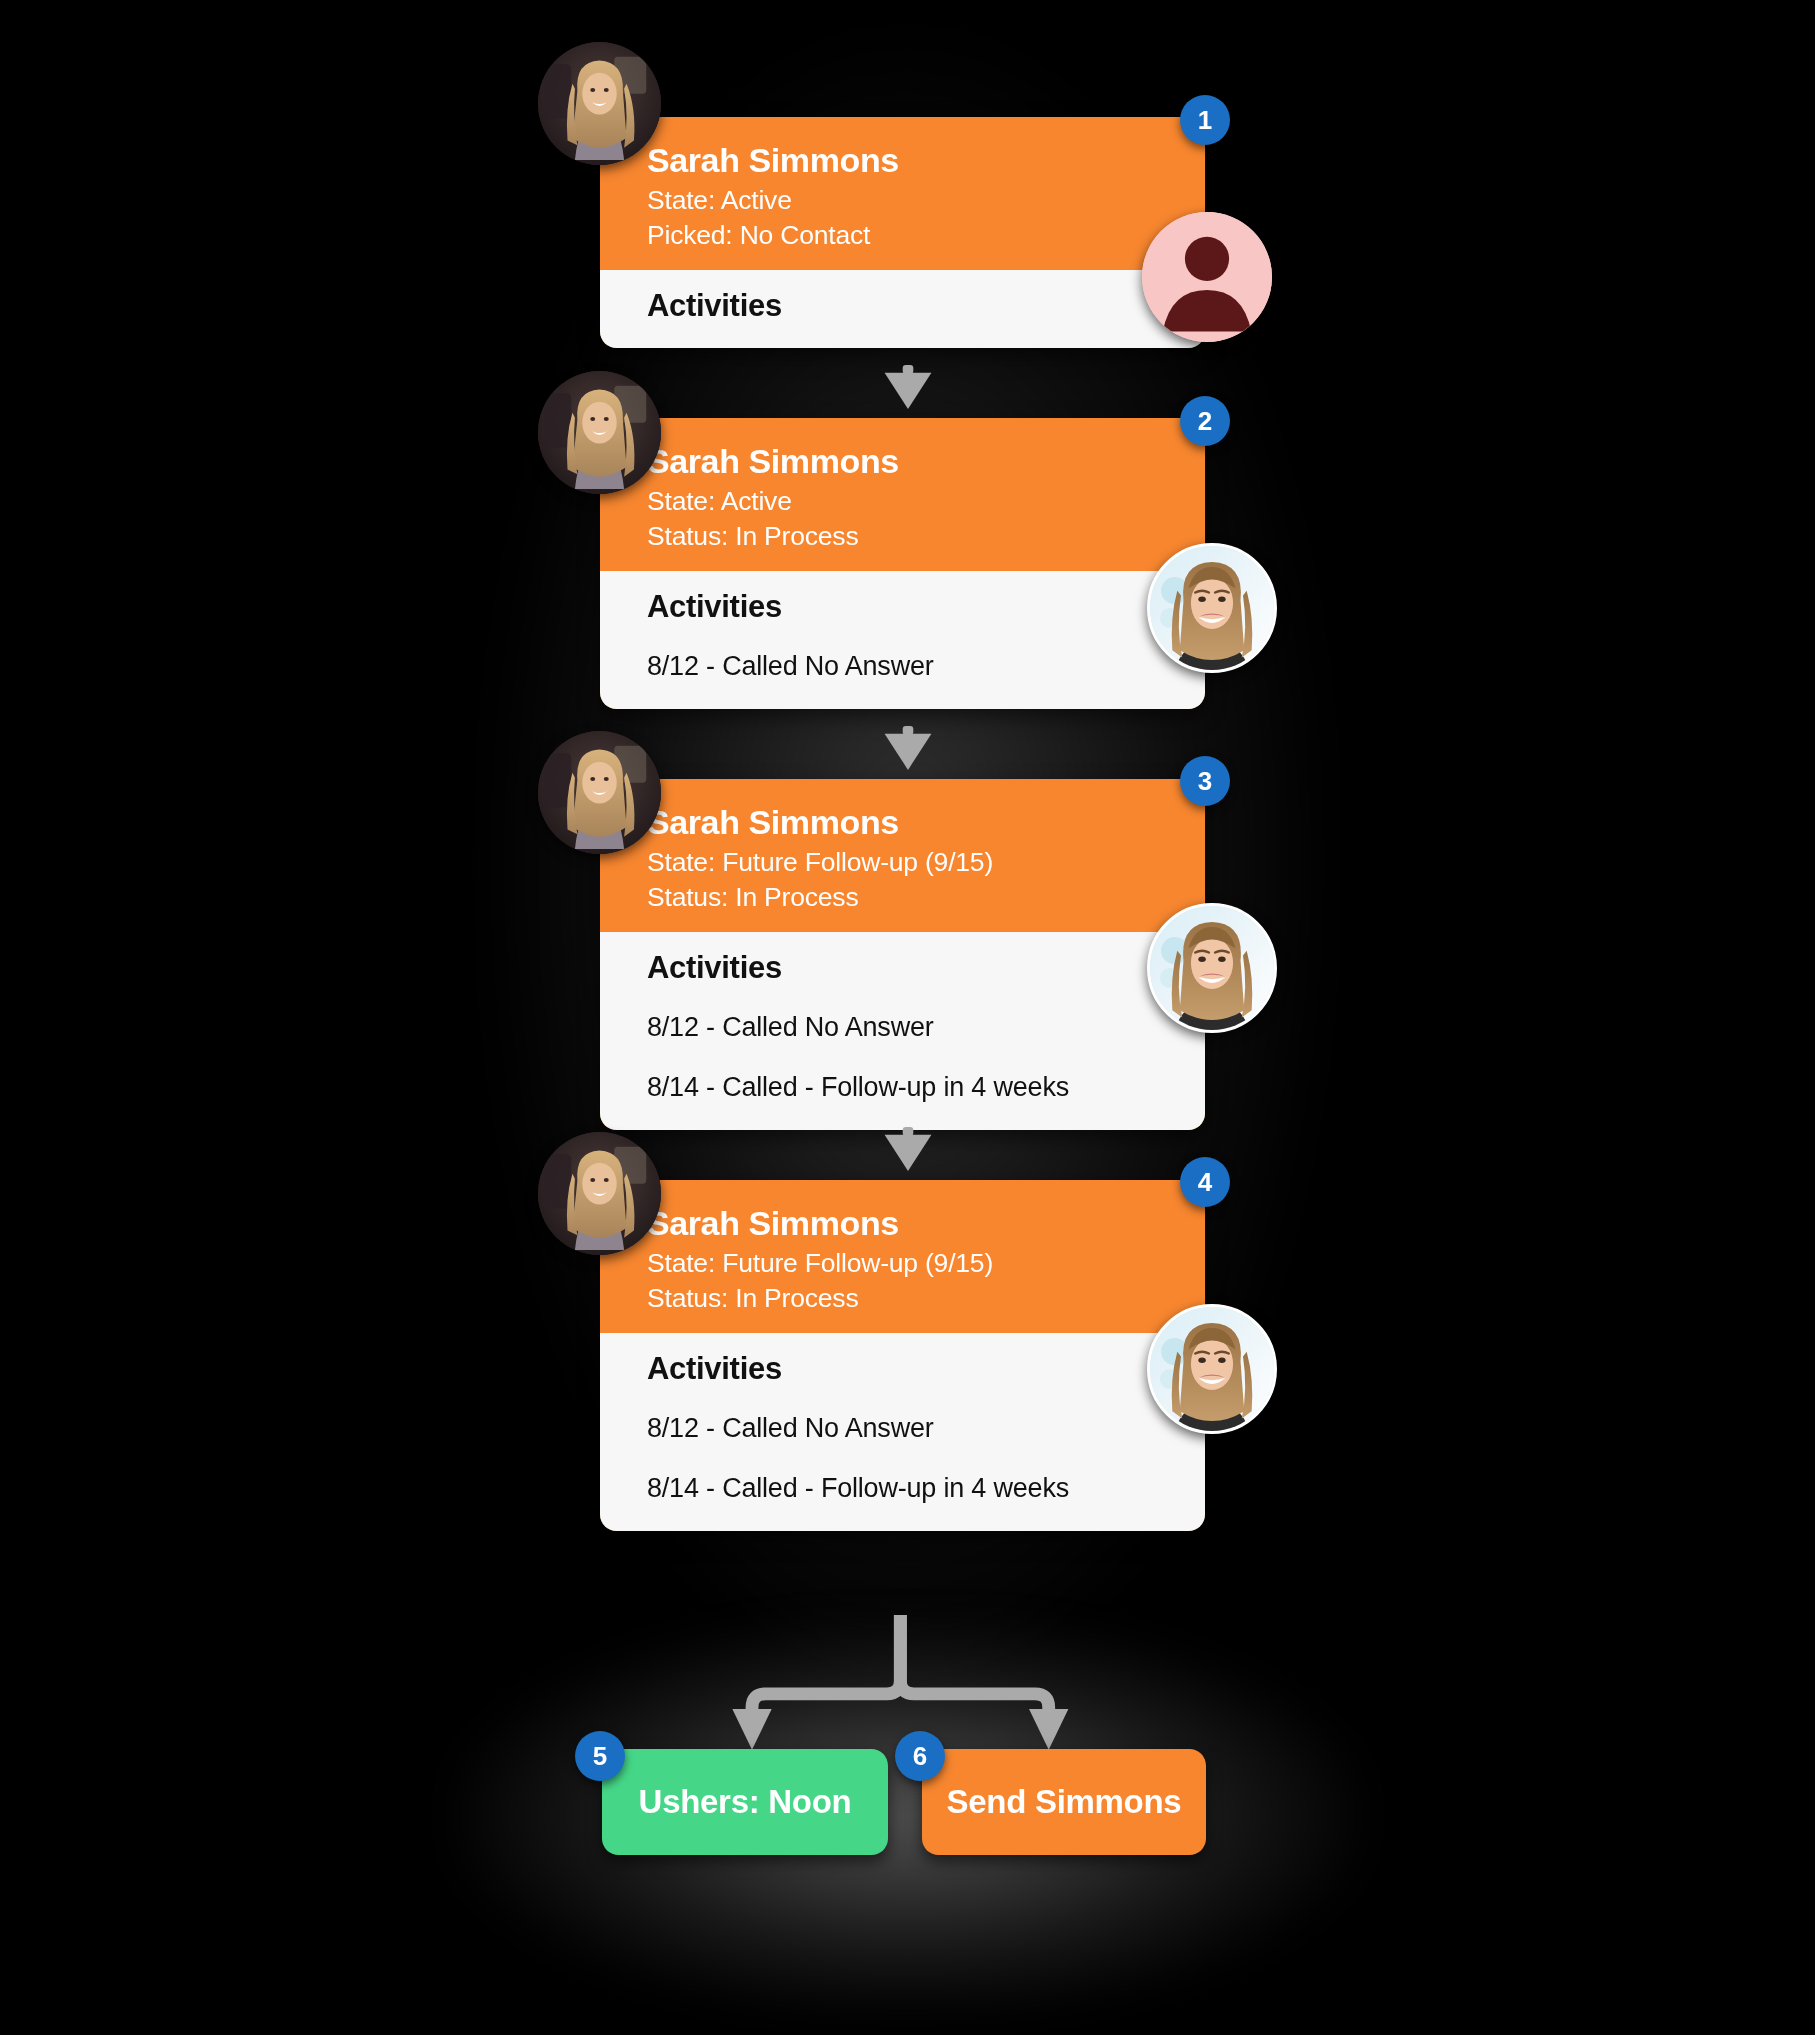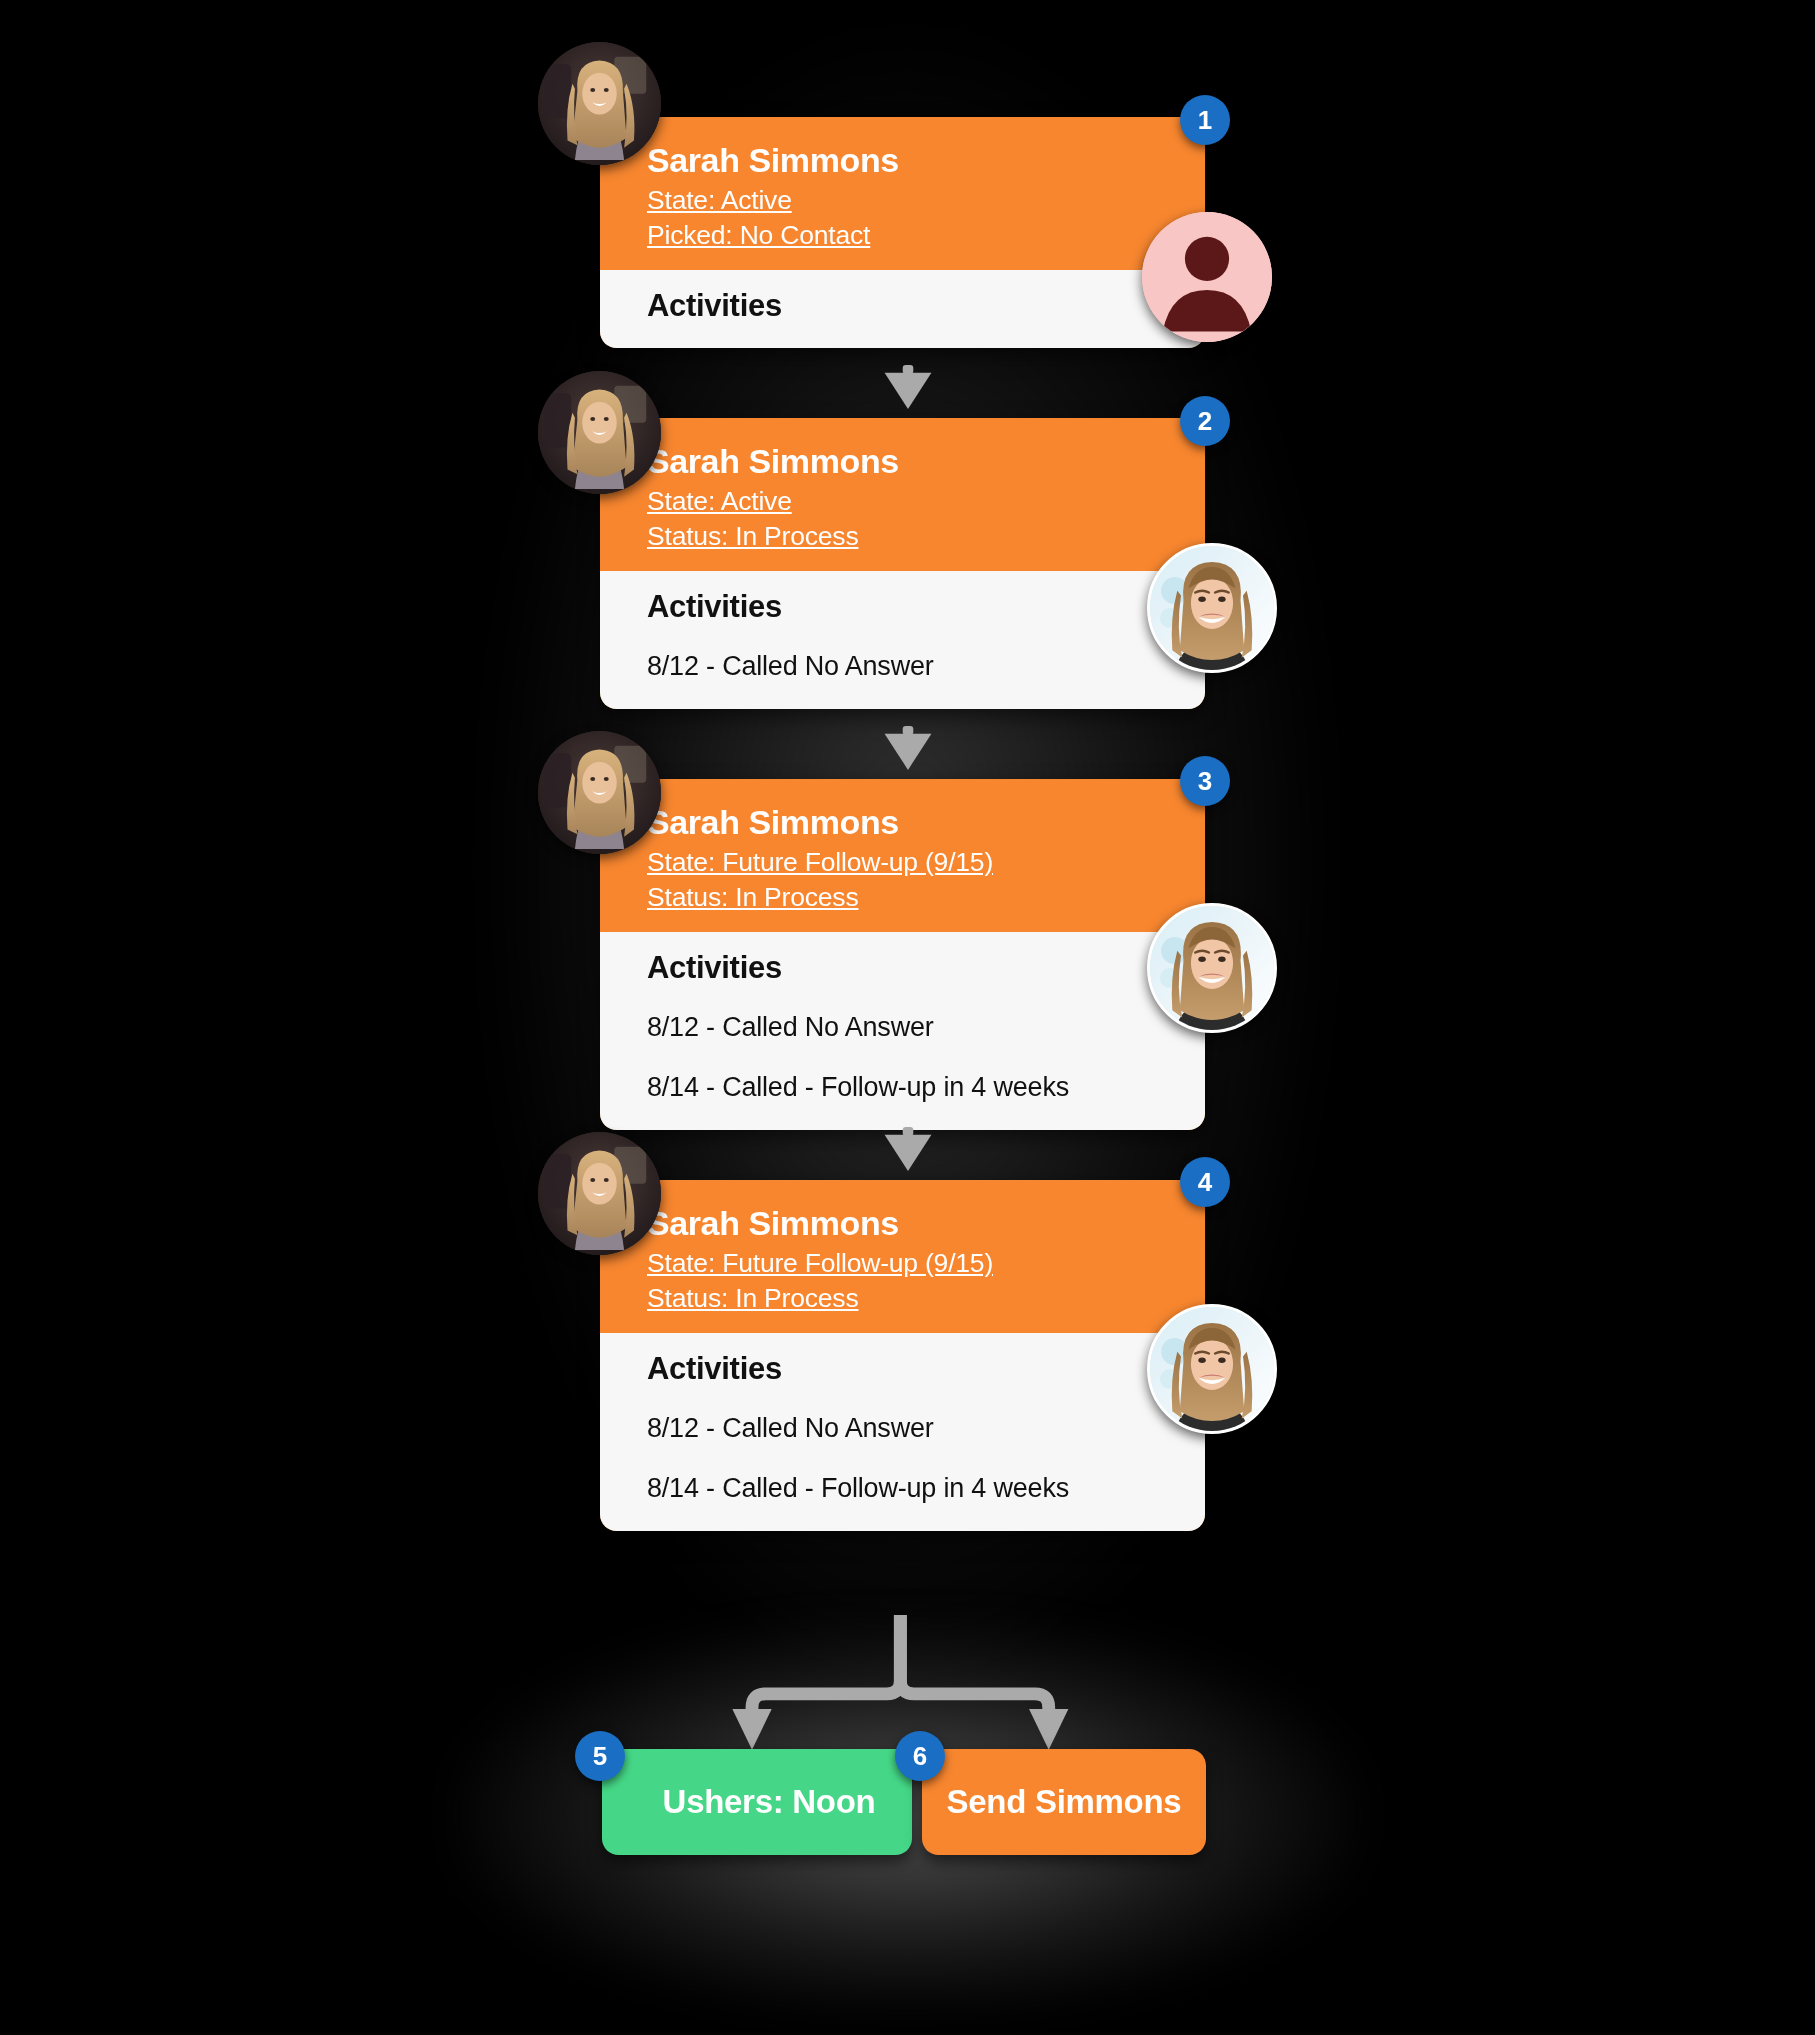--- a/index.html
+++ b/index.html
@@ -56,21 +56,20 @@
     font-weight: bold;
     letter-spacing: -0.4px;
     line-height: 1.18;
     margin-bottom: 3px;
   }
   .card-meta {
     font-size: 26.5px;
     font-weight: 400;
     line-height: 1.30;
     letter-spacing: -0.2px;
-    text-decoration: underline;
   }
   .card-body {
     background: #F7F7F7;
     border-radius: 0 0 16.6px 16.6px;
     padding: 16.6px 0 23px 47px;
   }
   .activities-title {
     font-size: 31px;
     font-weight: bold;
     color: #111111;
@@ -388,21 +387,21 @@
 
   <div class="connector" style="left:696px; top:1615px;">
     <svg width="439" height="144" viewBox="0 0 580 190">
       <path d="M270 0 L270 86 Q270 104 252 104 L92 104 Q74 104 74 122 L74 132" stroke="#AAAAAA" stroke-width="17" fill="none" stroke-linecap="round" stroke-linejoin="round"></path>
       <path d="M270 0 L270 86 Q270 104 288 104 L448 104 Q466 104 466 122 L466 132" stroke="#AAAAAA" stroke-width="17" fill="none" stroke-linecap="round" stroke-linejoin="round"></path>
       <path d="M48 124 L100 124 L74 178 Z" fill="#AAAAAA"></path>
       <path d="M440 124 L492 124 L466 178 Z" fill="#AAAAAA"></path>
     </svg>
   </div>
 
-  <div class="action-btn green" style="left:602px; top:1749px; width:286px;padding-left:24px;">
+  <div class="action-btn green" style="left:602px; top:1749px; width:286px;">
     <span>Ushers: Noon</span>
   </div>
   <div class="step-badge" style="left:575px; top:1731px;">5</div>
 
   <div class="action-btn orange" style="left:922px; top:1749px; width:284px;">
     <span>Send Simmons</span>
   </div>
   <div class="step-badge" style="left:895px; top:1731px;">6</div>
 
 </div>

